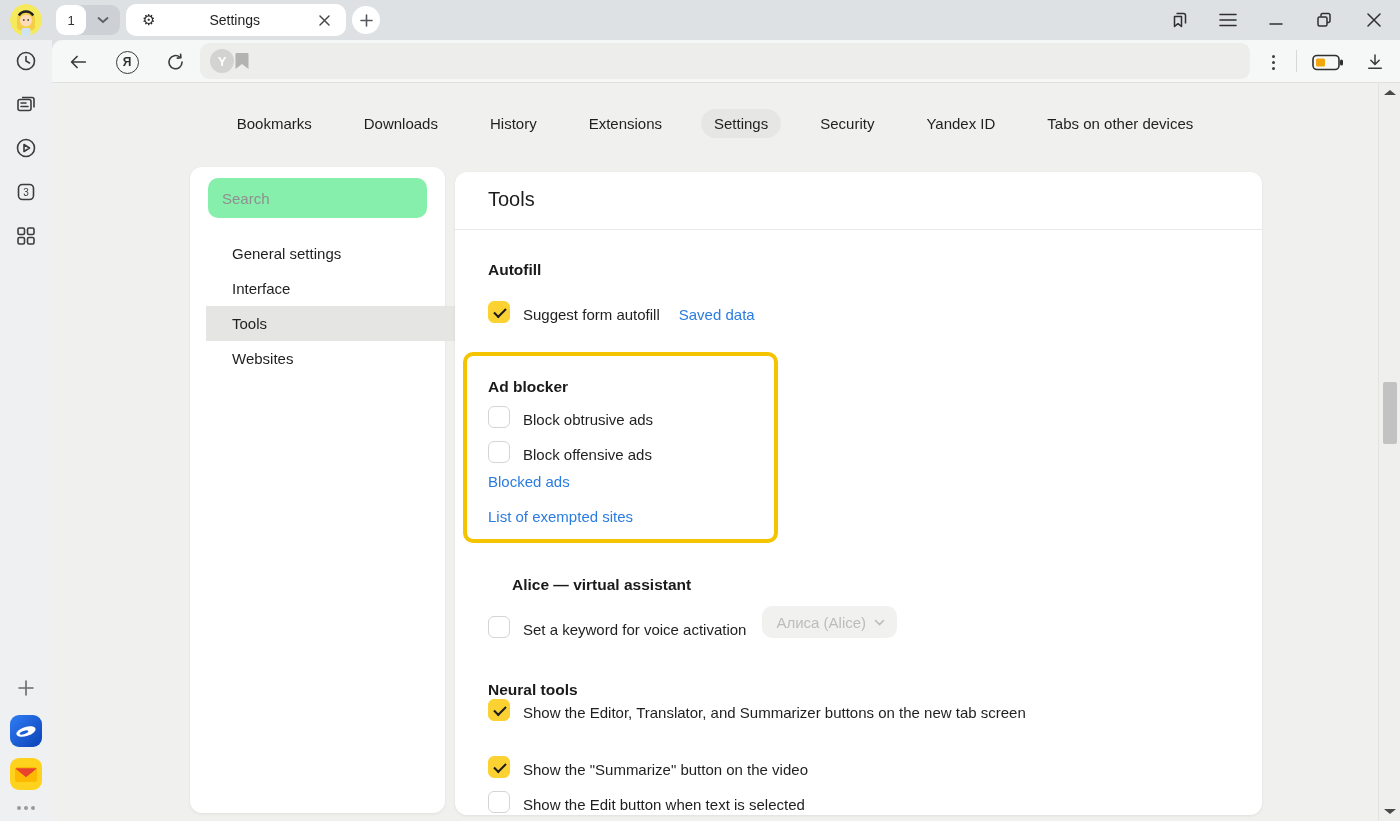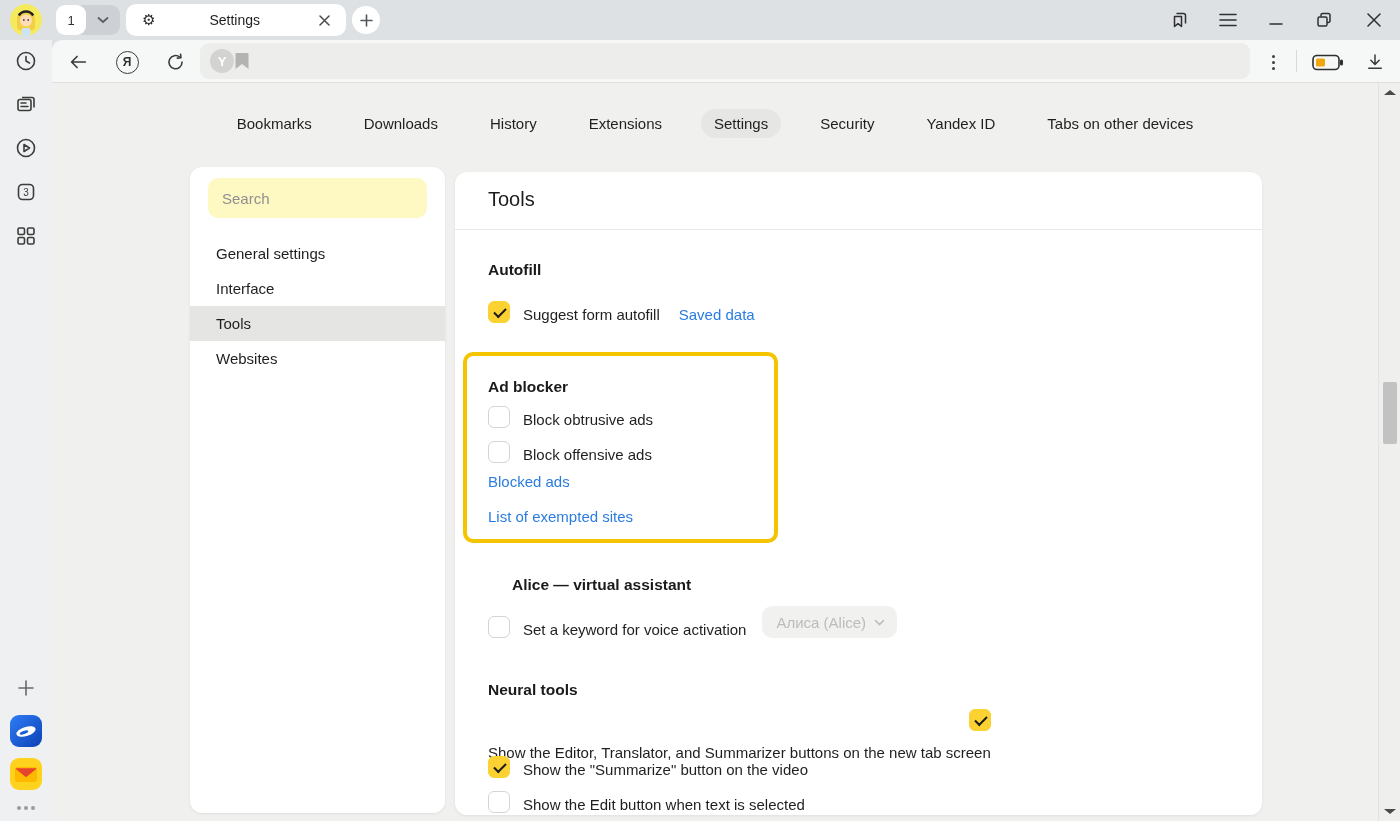--- a/index.html
+++ b/index.html
@@ -39,23 +39,23 @@
   .dots3 i { width:4px; height:4px; border-radius:50%; background:#9a9a9a; }
 
   
   .content { position:absolute; left:52px; top:83px; width:1348px; height:738px; background:#f0f0ee; }
   .navrow { position:absolute; left:0; top:26px; width:1326px; display:flex; justify-content:center; gap:26px; align-items:center; }
   .navtab { font-size:15px; color:#1f1f1f; padding:6px 13px; border-radius:16px; cursor:pointer; white-space:nowrap; }
   .navtab.active { background:#e6e6e4; }
 
   .card { background:#fff; border-radius:12px; box-shadow:0 1px 3px rgba(0,0,0,0.07); }
   .leftcard { position:absolute; left:138px; top:84px; width:255px; height:646px; }
-  .search { position:absolute; left:18px; top:11px; width:219px; height:40px; background:#fef9c3; border:none; border-radius:10px; padding:0 14px; font-size:15px; font-family:"Liberation Sans",sans-serif; color:#1f1f1f; outline:none; }
+  .search { position:absolute; left:18px; top:11px; width:219px; height:40px; background:#86efac; border:none; border-radius:10px; padding:0 14px; font-size:15px; font-family:"Liberation Sans",sans-serif; color:#1f1f1f; outline:none; }
   .search::placeholder { color:#8f8f8f; }
-  .sitem { position:absolute; left:0; width:255px; height:35px; line-height:35px; padding-left:26px; font-size:15px; cursor:pointer; }
+  .sitem { position:absolute; left:16px; width:255px; height:35px; line-height:35px; padding-left:26px; font-size:15px; cursor:pointer; }
   .sitem.selected { background:#e5e5e3; }
 
   .rightcard { position:absolute; left:403px; top:89px; width:807px; height:643px; overflow:hidden; }
   .cardtitle { position:absolute; left:33px; top:16px; font-size:20px; color:#1c1c1c; }
   .hdiv { position:absolute; left:0; top:57px; width:807px; height:1px; background:#e9e9e7; }
   .sechead { position:absolute; left:33px; font-size:15.5px; font-weight:700; color:#1a1a1a; }
   .row { position:absolute; left:33px; height:34px; display:flex; align-items:flex-end; gap:13px; cursor:pointer; }
   .cb { width:22px; height:22px; border-radius:6px; border:1px solid #d4d4d2; background:#fff; flex:0 0 auto; position:relative; }
   .cb.checked { background:#fcd232; border-color:#fcd232; }
   .cb.checked::after { content:""; position:absolute; left:5px; top:6px; width:10px; height:5px; border-left:2.6px solid #1c1c1c; border-bottom:2.6px solid #1c1c1c; transform:rotate(-45deg); }
@@ -313,21 +313,21 @@
       <span class="rlabel">Set a keyword for voice activation</span>
       <div class="dropdown">
         <span>Алиса (Alice)</span>
         <svg width="11" height="7" viewBox="0 0 11 7" fill="none" stroke="#bcbcba" stroke-width="1.6" stroke-linecap="round">
             <path d="M1.5 1.5l4 4 4-4"></path>
           </svg>
       </div>
     </div>
 
     <div class="sechead" style="top:509px;">Neural tools</div>
-    <div class="row" style="top:537px;flex-direction:column;">
+    <div class="row" style="top:515px;">
       <div class="cb checked"></div>
       <span class="rlabel">Show the Editor, Translator, and Summarizer buttons on the new tab screen</span>
     </div>
     <div class="row" style="top:572px;">
       <div class="cb checked"></div>
       <span class="rlabel">Show the "Summarize" button on the video</span>
     </div>
     <div class="row" style="top:607px;">
       <div class="cb"></div>
       <span class="rlabel">Show the Edit button when text is selected</span>

